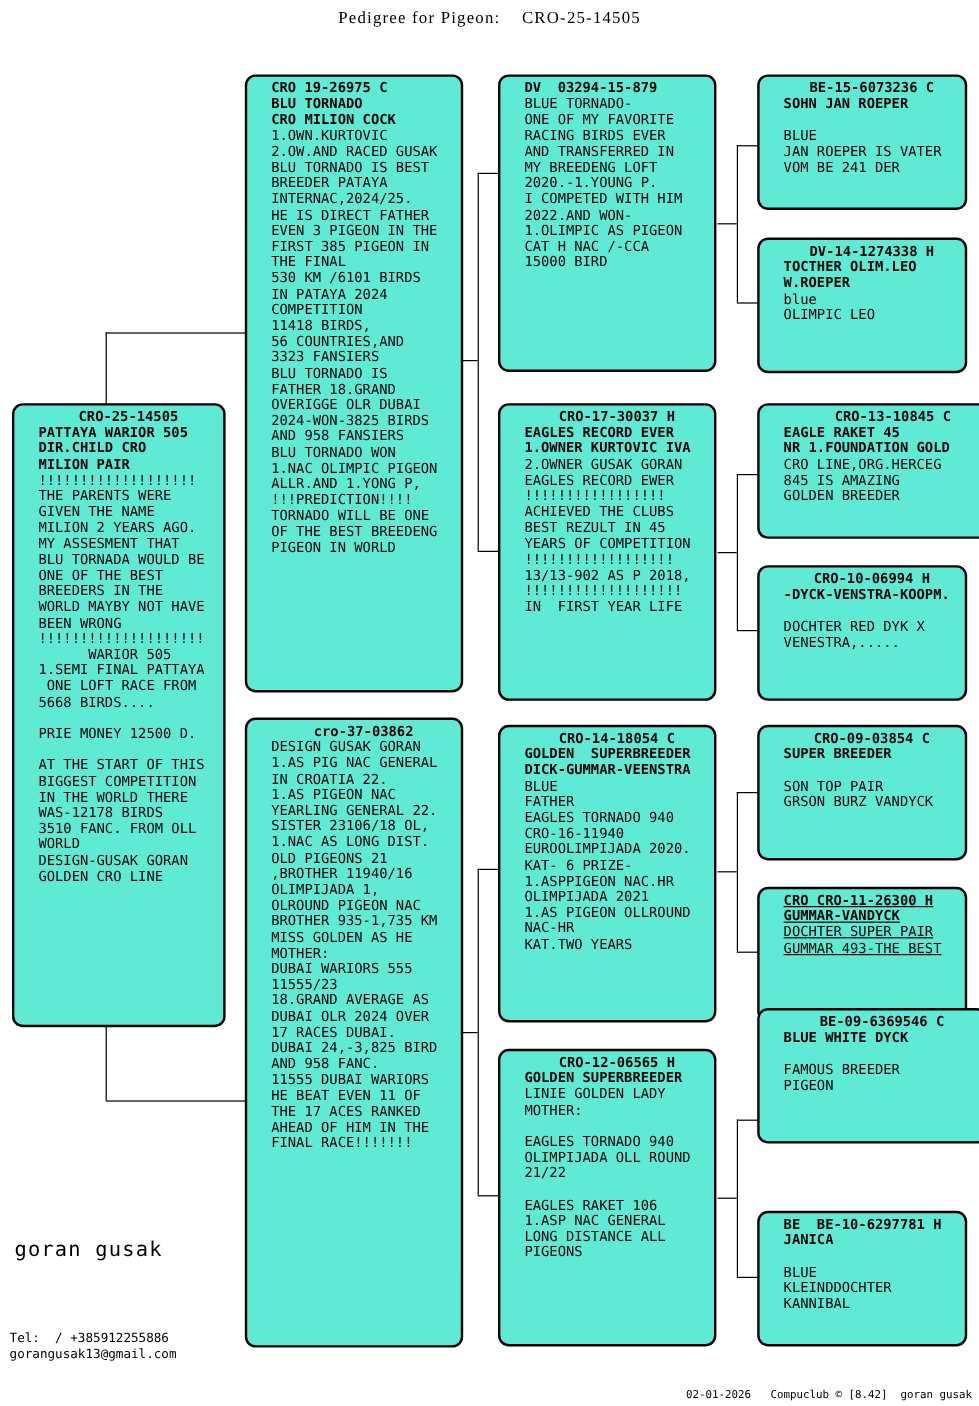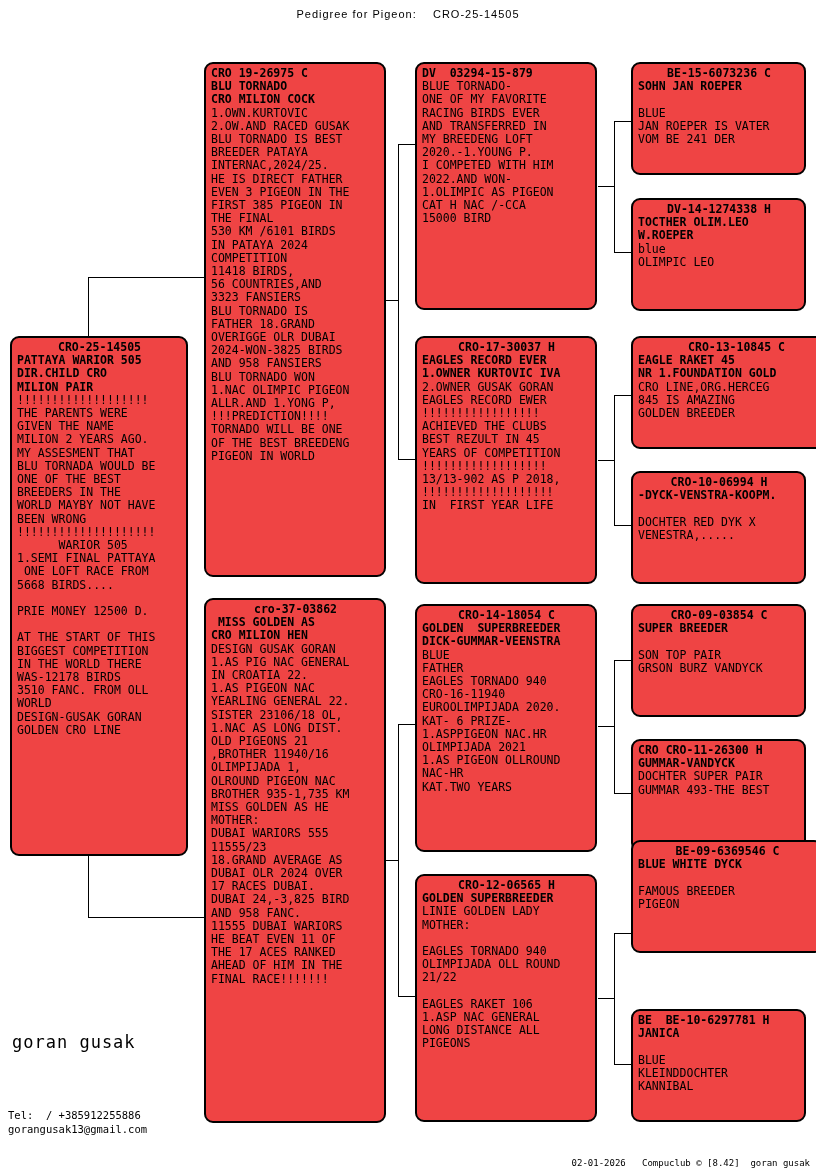--- a/index.html
+++ b/index.html
@@ -6,33 +6,33 @@
   body{
     width:816px;height:1172px;
     background:#ffffff;
     font-family:"DejaVu Sans Mono", monospace;
     position:relative;
     overflow:hidden;
   }
   #page-title{
     position:absolute;left:0;top:8px;width:816px;
     text-align:center;
-    font-family:Liberation Sans, sans-serif;
-    font-size:11px;
+    font-family:Liberation Serif, serif;
+    font-size:14px;
     letter-spacing:1px;
     color:#000;
     white-space:pre;
   }
   .card{
     position:absolute;
     border:2px solid #000;
     border-radius:9px;
-    background:#ef4444;
+    background:#5eead4;
     box-sizing:border-box;
-    padding:3px 4px 3px 5px;
+    padding:3px 4px 3px 20px;
     overflow:hidden;
     z-index:3;
   }
   .card .ring{
     display:block;
     font-size:11.5px;
     line-height:13.2px;
     white-space:pre;
     color:#000;
   }
@@ -186,22 +186,20 @@
 1.NAC OLIMPIC PIGEON
 ALLR.AND 1.YONG P,
 !!!PREDICTION!!!!
 TORNADO WILL BE ONE
 OF THE BEST BREEDENG
 PIGEON IN WORLD</span>
 </div>
 
 <div class="card" style="left:204px;top:598px;width:182px;height:525px;">
   <span class="ring center bold">cro-37-03862</span>
-  <span class="nm"> MISS GOLDEN AS
-CRO MILION HEN</span>
   <span class="body">DESIGN GUSAK GORAN
 1.AS PIG NAC GENERAL
 IN CROATIA 22.
 1.AS PIGEON NAC
 YEARLING GENERAL 22.
 SISTER 23106/18 OL,
 1.NAC AS LONG DIST.
 OLD PIGEONS 21
 ,BROTHER 11940/16
 OLIMPIJADA 1,
@@ -322,21 +320,21 @@
 </div>
 
 <div class="card" style="left:631px;top:604px;width:175px;height:113px;">
   <span class="ring center bold">CRO-09-03854 C</span>
   <span class="nm">SUPER BREEDER</span>
   <span class="body">
 SON TOP PAIR
 GRSON BURZ VANDYCK</span>
 </div>
 
-<div class="card" style="left:631px;top:739px;width:175px;height:113px;">
+<div class="card" style="left:631px;top:739px;width:175px;height:113px;text-decoration:underline;">
   <span class="ring bold">CRO CRO-11-26300 H</span>
   <span class="nm">GUMMAR-VANDYCK</span>
   <span class="body">DOCHTER SUPER PAIR
 GUMMAR 493-THE BEST</span>
 </div>
 
 <div class="card" style="left:631px;top:840px;width:192px;height:113px;">
   <span class="ring center bold">BE-09-6369546 C</span>
   <span class="nm">BLUE WHITE DYCK</span>
   <span class="body">

